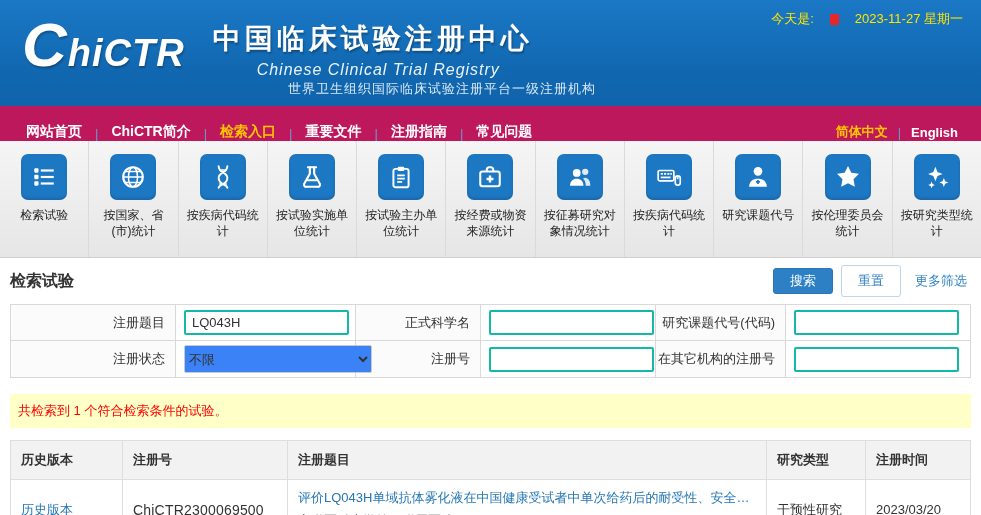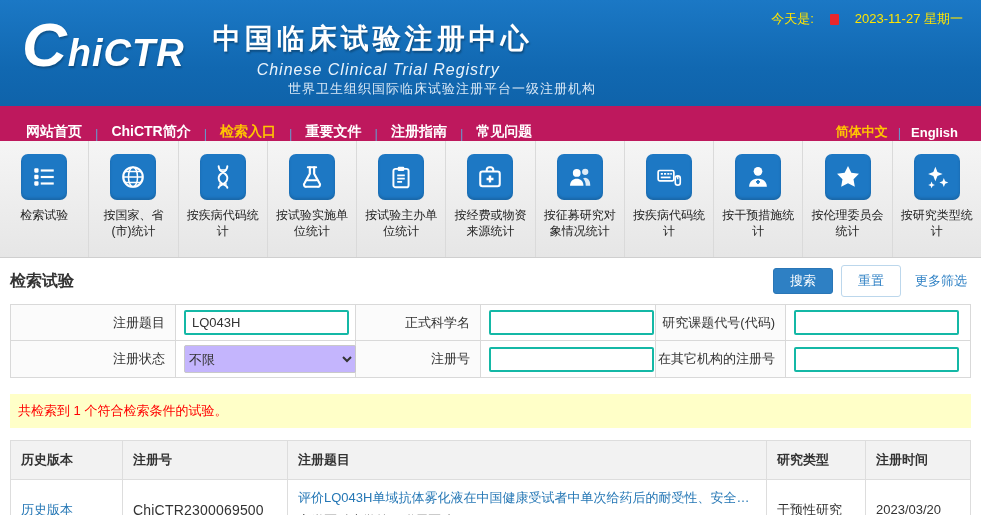--- a/index.html
+++ b/index.html
@@ -45,21 +45,21 @@
   .more-link { color:#2e80c4; font-size:13px; margin:0 4px 0 6px; cursor:pointer; text-decoration:none; }
 
   table.form { width:100%; border-collapse:collapse; table-layout:fixed; }
   .form td { border:1px solid #d9d9d9; height:36px; font-size:13px; color:#333; background:#fff; }
   .form td.lbl { text-align:right; padding-right:10px; background:#fbfbfb; }
   .form td.fld { padding:4px 8px; }
   .form col.c1 { width:165px; } .form col.c2 { width:180px; }
   .form col.c3 { width:125px; } .form col.c4 { width:175px; }
   .form col.c5 { width:130px; }
   .form input[type=text] { width:165px; height:25px; border:2px solid #14b8a6; border-radius:2px; padding:0 6px; font-size:13px; color:#333; font-family:inherit; }
-  .form select { width:172px; height:28px; border:1px solid #c9c9c9; border-radius:2px; font-size:13px; color:#333; font-family:inherit; background:#c4b5fd; }
+  .form select { width:188px; height:28px; border:1px solid #c9c9c9; border-radius:2px; font-size:13px; color:#333; font-family:inherit; background:#3b82f6; }
 
   .notice { margin:16px 0 12px; background:#ffffc8; padding:8px 8px; font-size:13px; color:#ff0000; }
 
   table.results { width:100%; border-collapse:collapse; table-layout:fixed; }
   .results th { background:#f2f2f2; border:1px solid #ddd; font-size:13px; color:#333; text-align:left; padding:10px; font-weight:bold; }
   .results td { border:1px solid #ddd; font-size:13px; color:#333; padding:9px 10px; vertical-align:middle; }
   .results col.r1 { width:112px; } .results col.r2 { width:165px; }
   .results col.r4 { width:99px; }  .results col.r5 { width:105px; }
   .history-link { color:#2577b5; cursor:pointer; }
   .regno { font-size:14px; letter-spacing:.2px; }
@@ -208,21 +208,21 @@
     </div>
 
     <div class="stat">
       <div class="tile">
         <svg width="26" height="26" viewBox="0 0 24 24" fill="#fff">
             <circle cx="12" cy="6.8" r="4"></circle>
             <path d="M3.8 21c0-5 3.6-7.4 8.2-7.4s8.2 2.4 8.2 7.4z"></path>
             <path d="M12 14.8v3.6M10.2 16.6h3.6" stroke="#1d78c4" stroke-width="1.6" fill="none"></path>
           </svg>
       </div>
-      <div class="stat-label">按干预措施统计</div>
+      <div class="stat-label">研究课题代号</div>
     </div>
 
     <div class="stat">
       <div class="tile">
         <svg width="26" height="26" viewBox="0 0 24 24" fill="#fff">
             <path d="M12 1.8l3.1 6.3 7 1-5 4.9 1.2 6.9L12 17.7l-6.3 3.2L6.9 14 1.9 9.1l7-1z"></path>
           </svg>
       </div>
       <div class="stat-label">按伦理委员会统计</div>
     </div>

